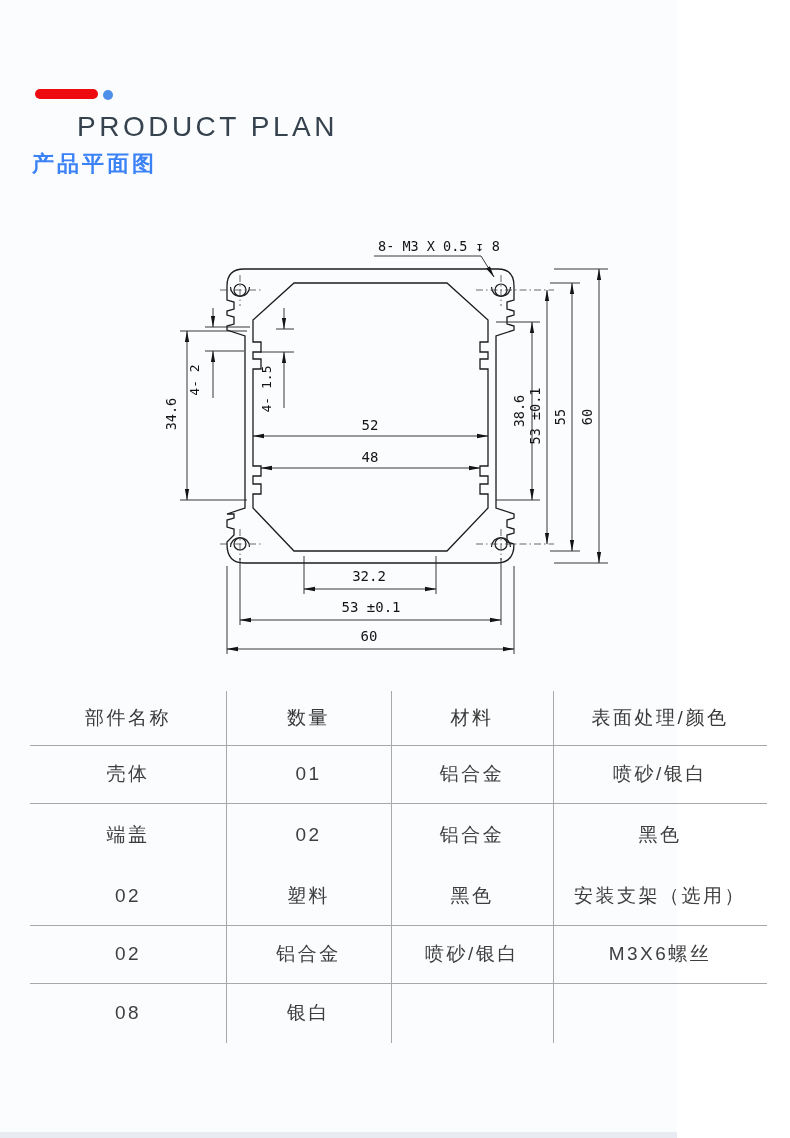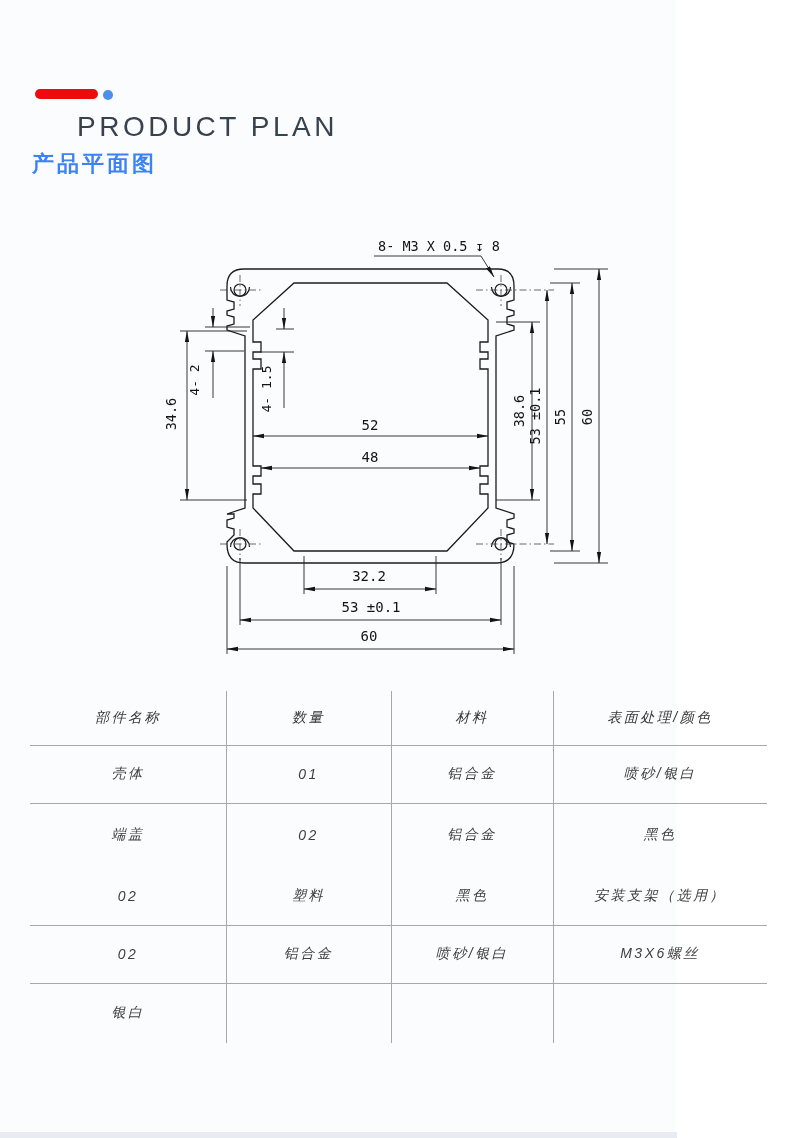--- a/index.html
+++ b/index.html
@@ -30,21 +30,21 @@
 
   
   .parts-table{position:absolute;left:30px;top:691px;width:737px;height:352px;}
   .ptable-grid{
     display:grid;width:737px;height:352px;
     grid-template-columns:196px 165px 162px 214px;
     grid-template-rows:54px 58px 64px 58px 58px 60px;
   }
   .pcell{
     display:flex;align-items:center;justify-content:center;
-    font-size:14px;color:#3e3e3e;letter-spacing:2.5px;white-space:nowrap;font-style:italic;
+    font-size:19px;color:#3e3e3e;letter-spacing:2.5px;white-space:nowrap;
   }
   .pcell.hd{color:#383838;}
   .vline{position:absolute;top:0;width:1px;height:352px;background:#a8a8a8;}
   .hline{position:absolute;left:0;width:737px;height:1px;background:#a8a8a8;}
 </style>
 </head>
 <body>
 
 <div class="tint-col"></div>
 <div class="bottom-strip"></div>
@@ -207,15 +207,16 @@
     <div class="pcell">02</div>
     <div class="pcell">塑料</div>
     <div class="pcell">黑色</div>
 
     <div class="pcell">安装支架（选用）</div>
     <div class="pcell">02</div>
     <div class="pcell">铝合金</div>
     <div class="pcell">喷砂/银白</div>
 
     <div class="pcell">M3X6螺丝</div>
+    <div class="pcell">08</div>
     <div class="pcell">银白</div>
   </div>
 </div>
 
 </body></html>

